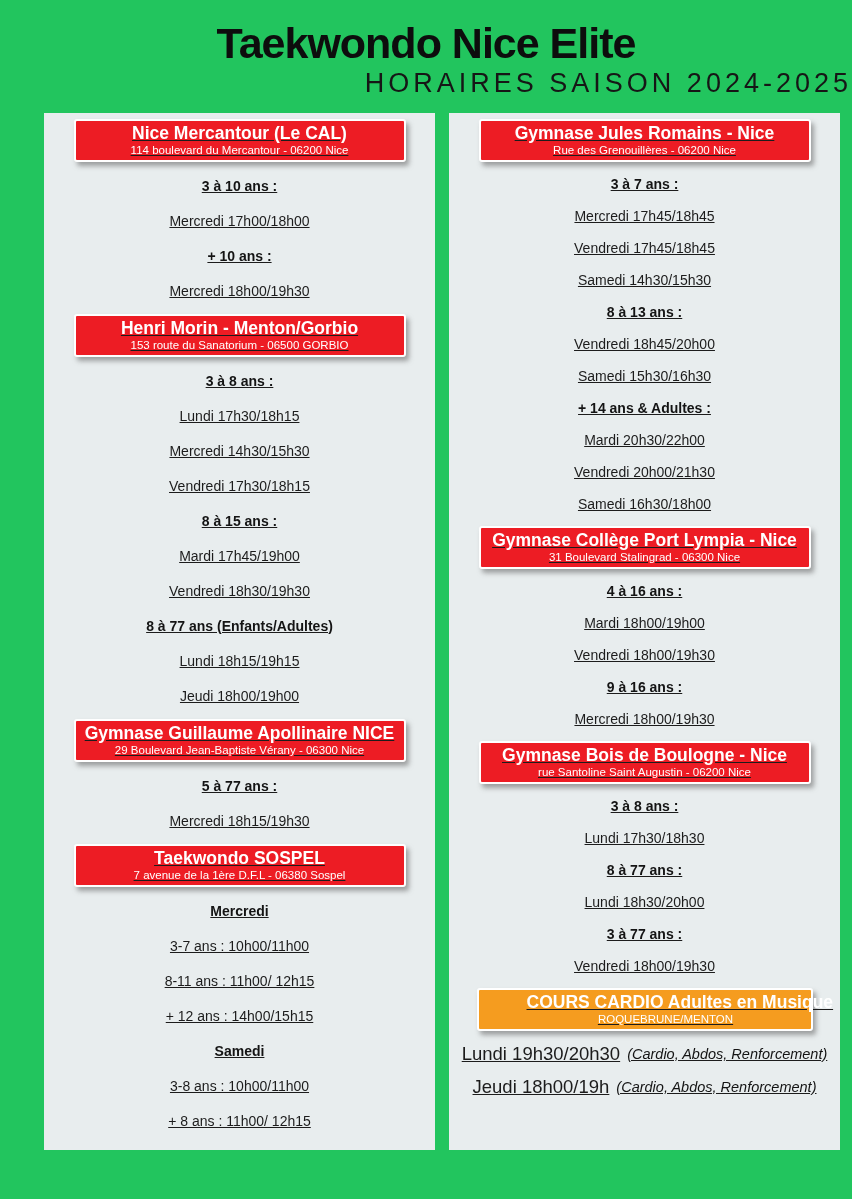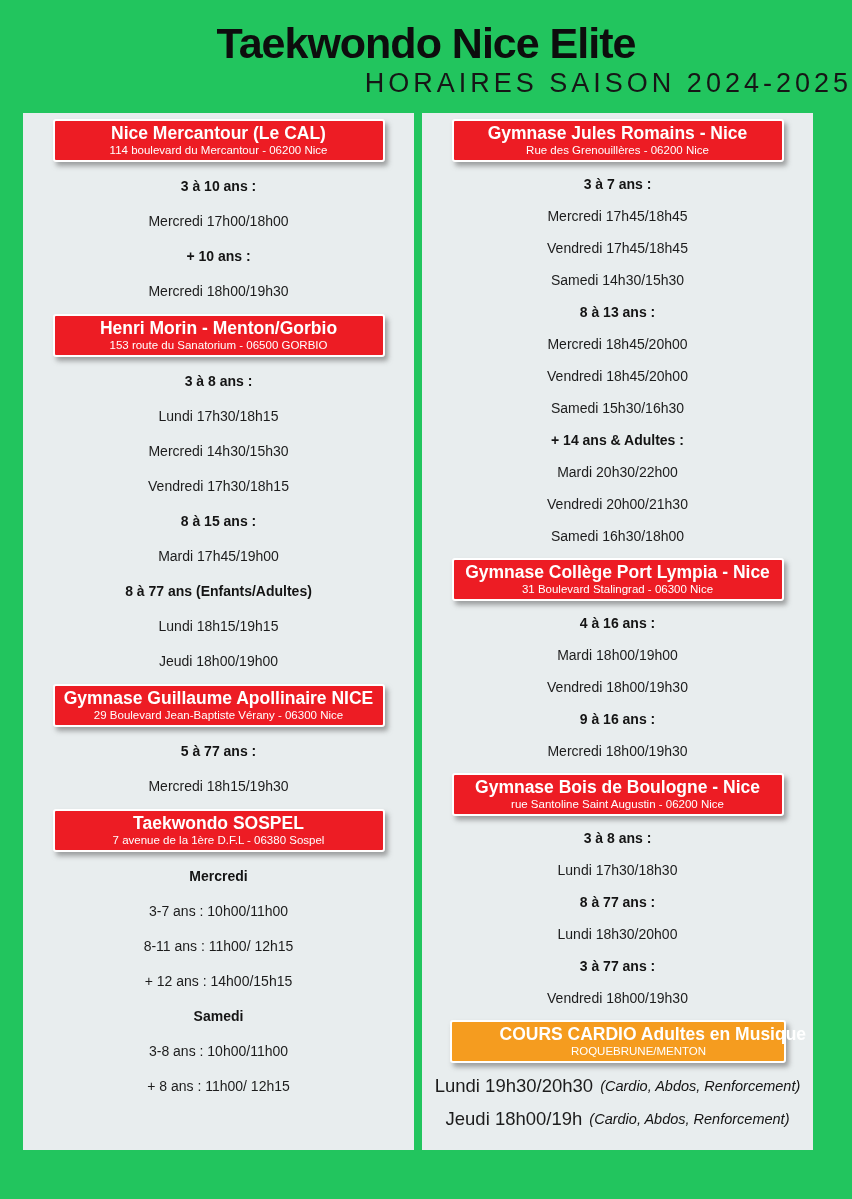--- a/index.html
+++ b/index.html
@@ -14,22 +14,22 @@
   .header{position:absolute;top:20px;left:0;width:852px;text-align:center;}
   .page-title{
     font-size:43px;font-weight:bold;letter-spacing:-1px;
     color:#0d0d0d;line-height:46px;
   }
   .page-subtitle{
     font-size:27px;font-weight:400;letter-spacing:4px;
     color:#161616;line-height:32px;margin-top:1px;text-align:right;
   }
   .columns{
-    position:absolute;top:113px;left:23px;
-    display:flex;gap:8px;
+    position:absolute;top:113px;left:44px;
+    display:flex;gap:14px;text-decoration:underline;
   }
   .col{
     width:391px;height:1037px;
     background:#e8edee;
     overflow:hidden;
   }
   .banner{
     width:316px;
     margin:6px auto 6px;
     background:#ed1c24;
@@ -94,20 +94,21 @@
       <div class="banner">
         <div class="banner-title">Henri Morin - Menton/Gorbio</div>
         <div class="banner-addr">153 route du Sanatorium - 06500 GORBIO</div>
       </div>
       <div class="line bold">3 à 8 ans :</div>
       <div class="line">Lundi 17h30/18h15</div>
       <div class="line">Mercredi 14h30/15h30</div>
       <div class="line">Vendredi 17h30/18h15</div>
       <div class="line bold">8 à 15 ans :</div>
       <div class="line">Mardi 17h45/19h00</div>
+      <div class="line">Vendredi 18h30/19h30</div>
       <div class="line bold">8 à 77 ans (Enfants/Adultes)</div>
       <div class="line">Lundi 18h15/19h15</div>
       <div class="line">Jeudi 18h00/19h00</div>
 
       <div class="banner">
         <div class="banner-title">Gymnase Guillaume Apollinaire NICE</div>
         <div class="banner-addr">29 Boulevard Jean-Baptiste Vérany - 06300 Nice</div>
       </div>
       <div class="line bold">5 à 77 ans :</div>
       <div class="line">Mercredi 18h15/19h30</div>
@@ -130,21 +131,20 @@
 
       <div class="banner">
         <div class="banner-title">Gymnase Jules Romains - Nice</div>
         <div class="banner-addr">Rue des Grenouillères - 06200 Nice</div>
       </div>
       <div class="line bold">3 à 7 ans :</div>
       <div class="line">Mercredi 17h45/18h45</div>
       <div class="line">Vendredi 17h45/18h45</div>
       <div class="line">Samedi 14h30/15h30</div>
       <div class="line bold">8 à 13 ans :</div>
-      <div class="line">Mercredi 18h45/20h00</div>
       <div class="line">Vendredi 18h45/20h00</div>
       <div class="line">Samedi 15h30/16h30</div>
       <div class="line bold">+ 14 ans &amp; Adultes  :</div>
       <div class="line">Mardi 20h30/22h00</div>
       <div class="line">Vendredi 20h00/21h30</div>
       <div class="line">Samedi 16h30/18h00</div>
 
       <div class="banner">
         <div class="banner-title">Gymnase Collège Port Lympia - Nice</div>
         <div class="banner-addr">31 Boulevard Stalingrad - 06300 Nice</div>

